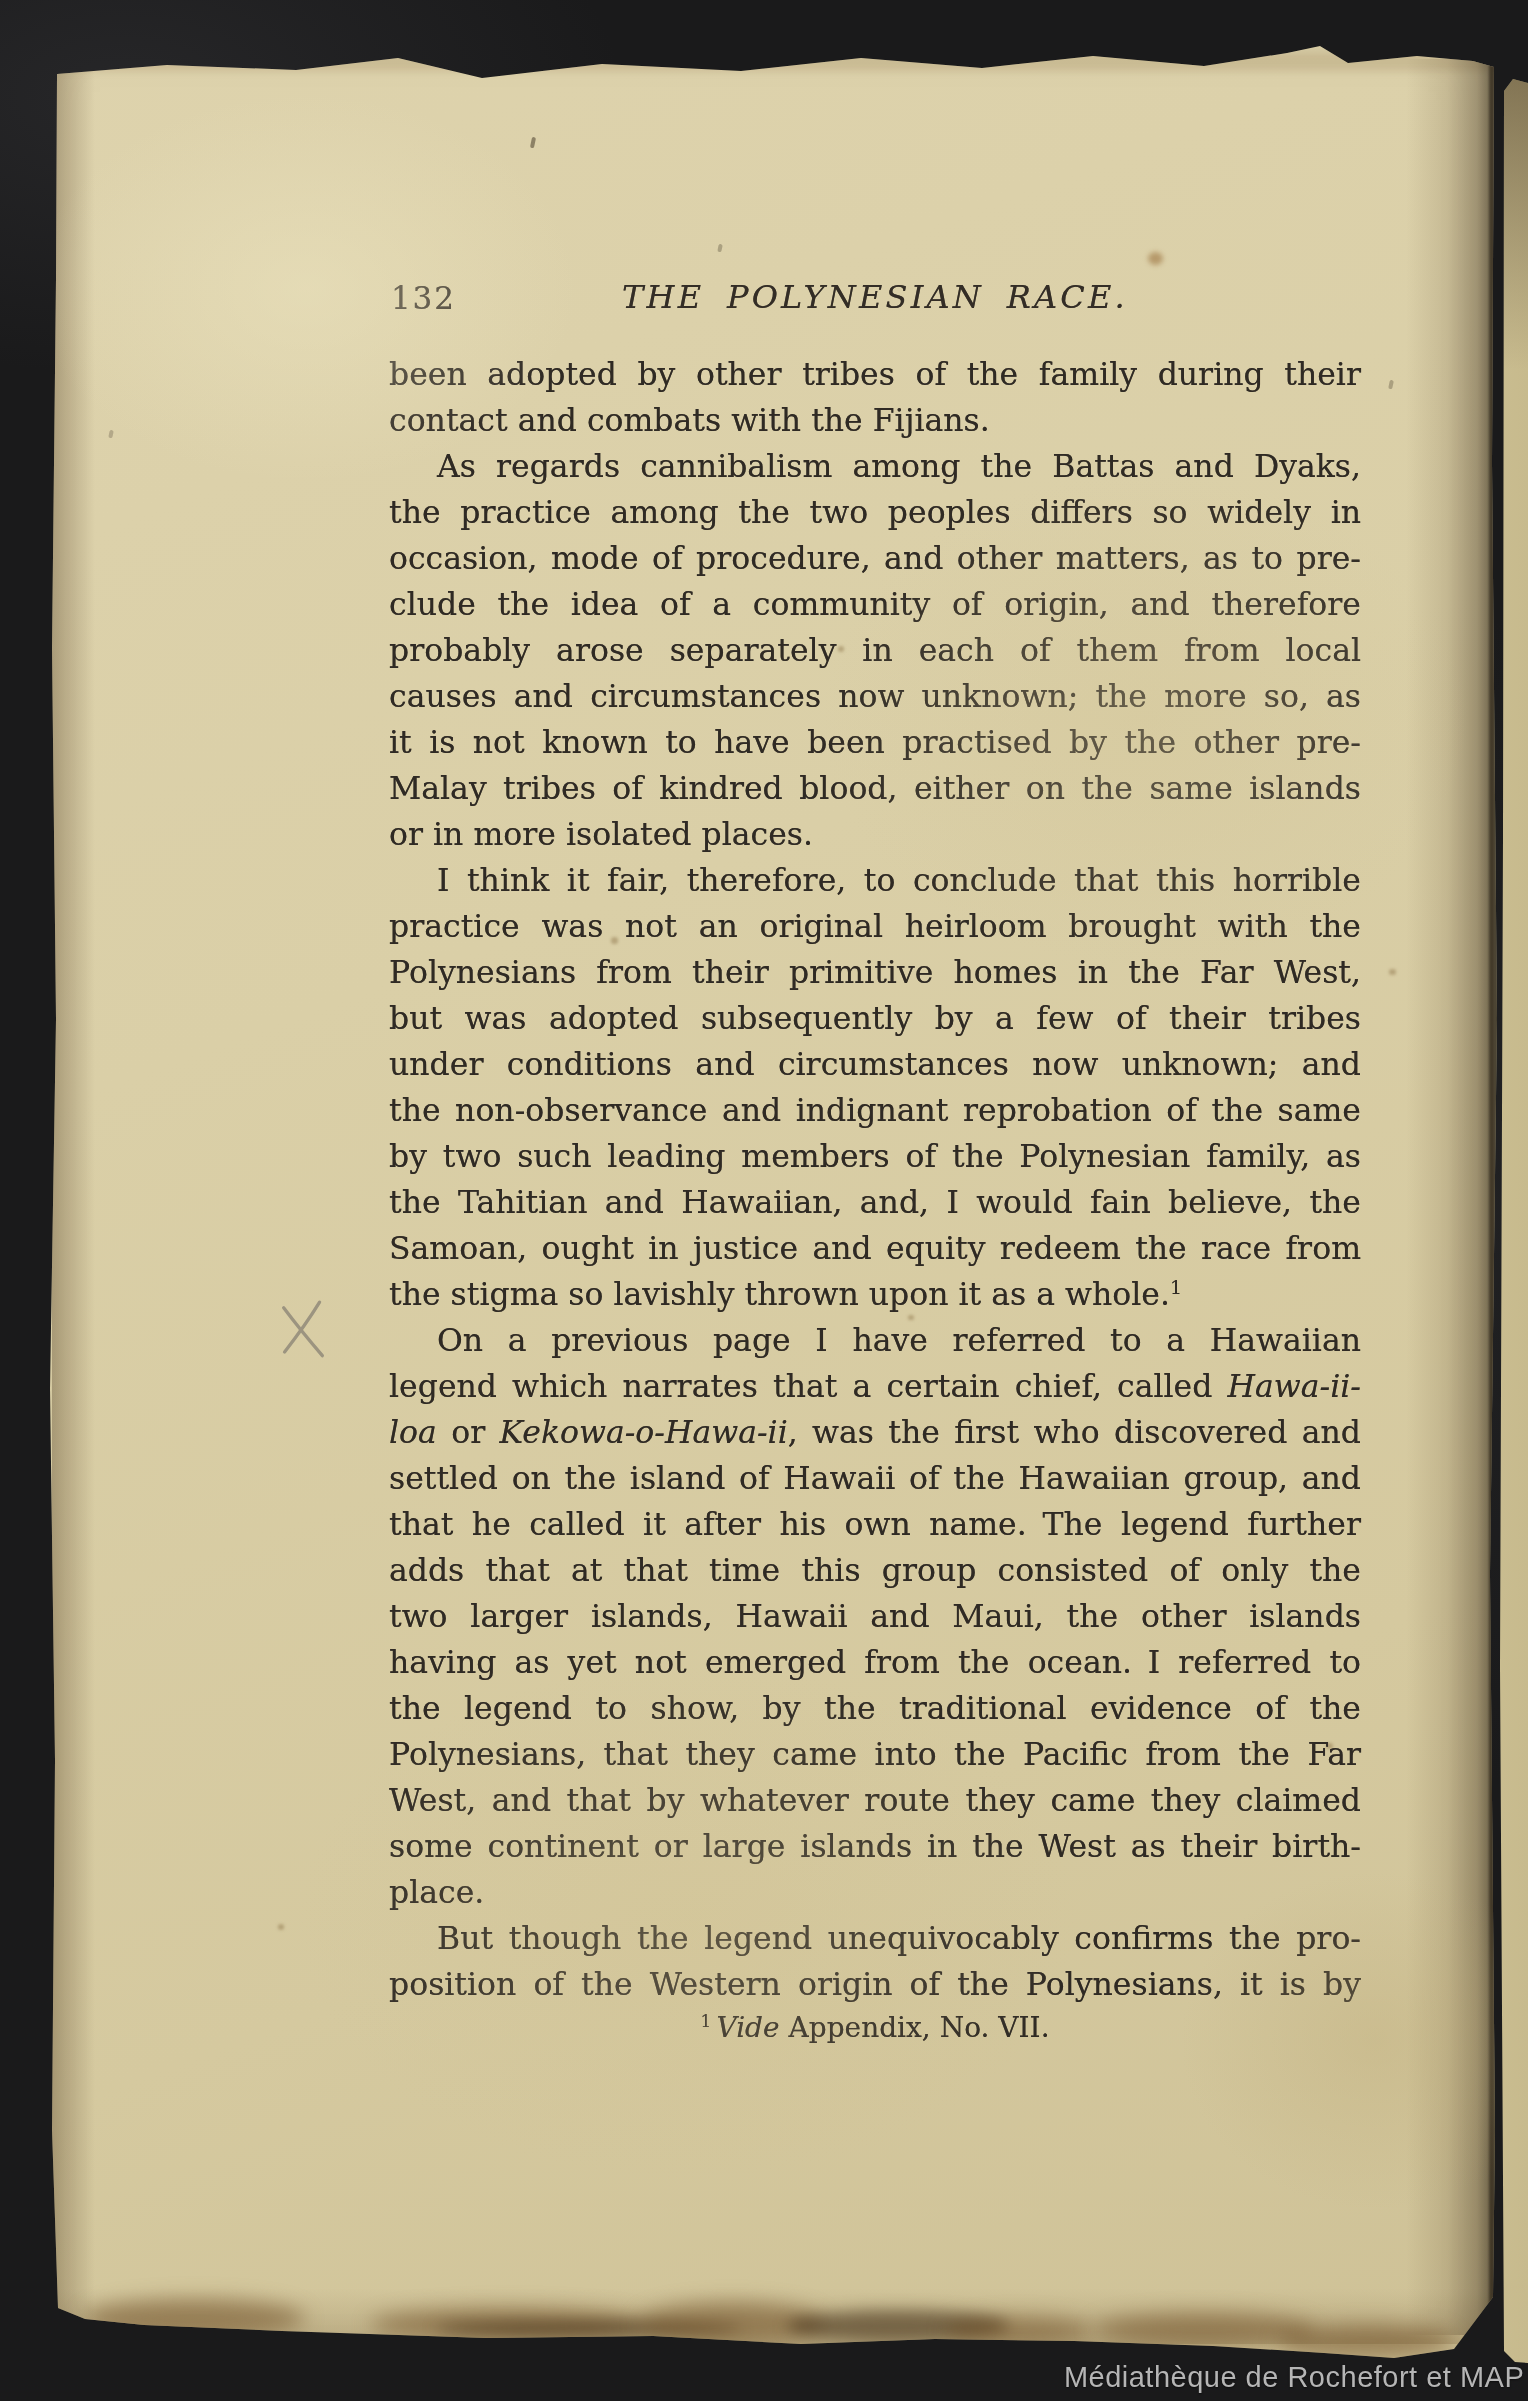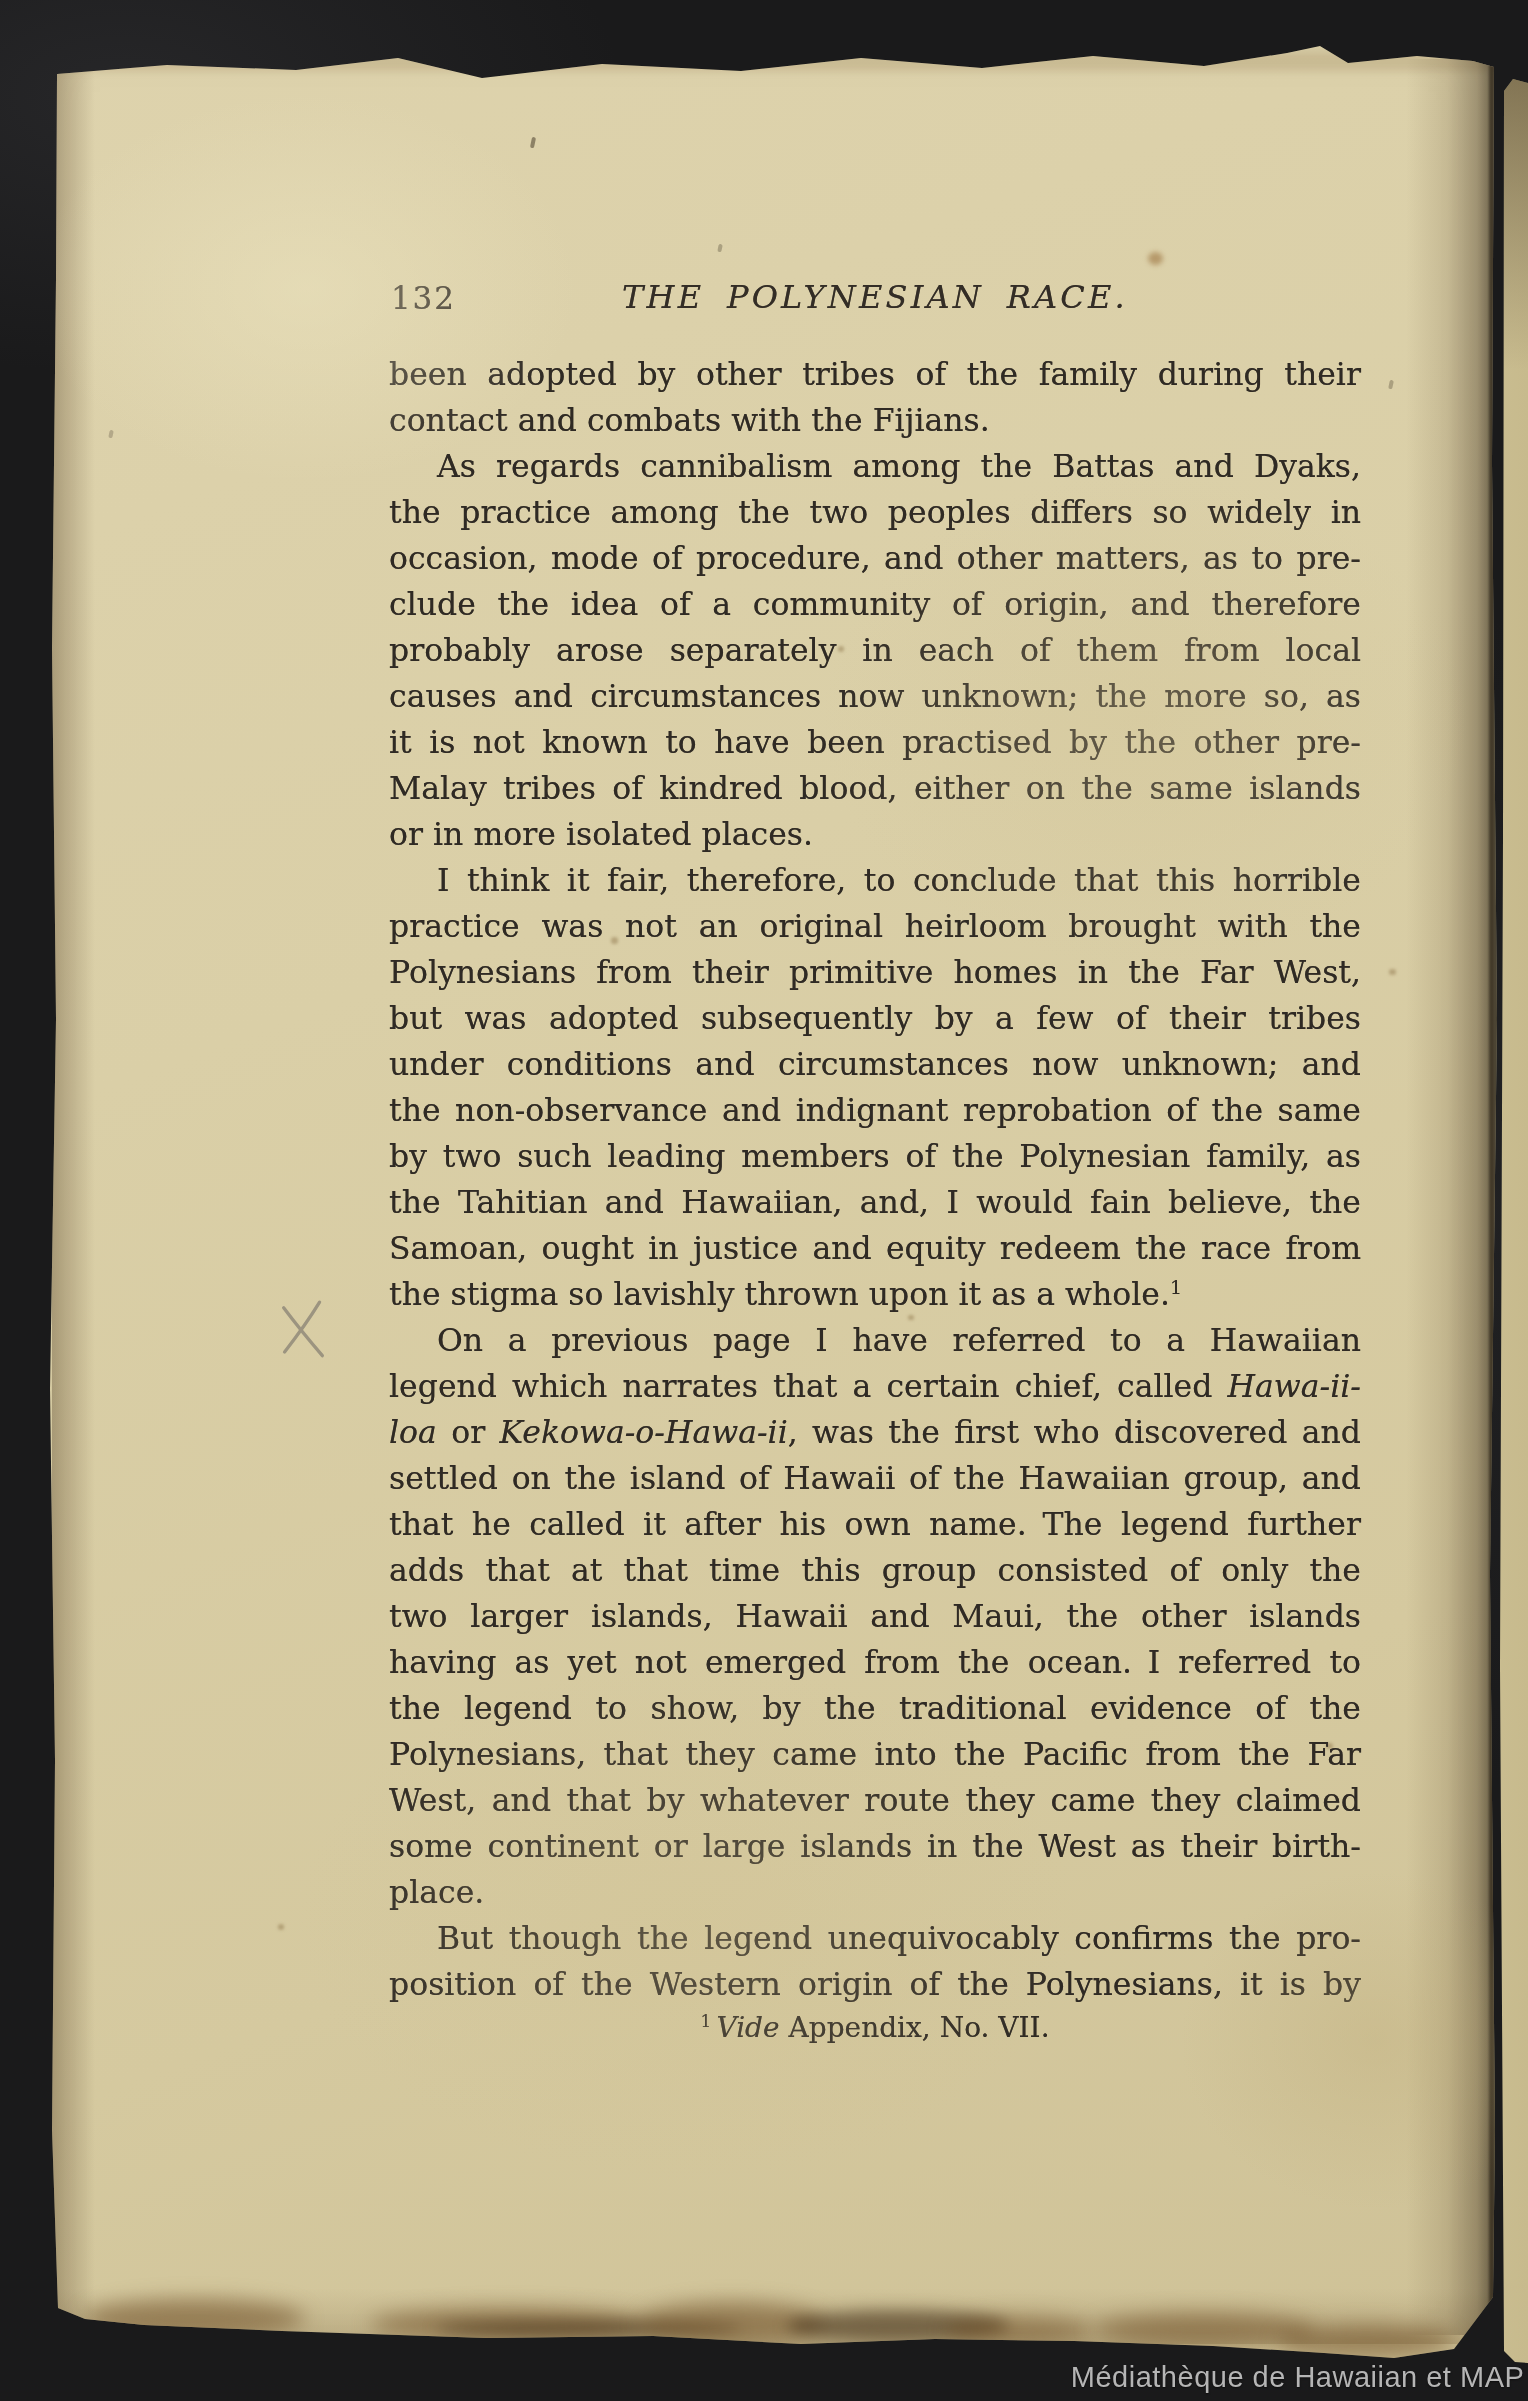--- a/index.html
+++ b/index.html
@@ -169,14 +169,14 @@
   <div class="footnote"><sup>1 </sup><em>Vide</em><span> Appendix, No. VII.</span></div>
 
   <svg class="pencil-x" viewBox="0 0 58 76">
     <path d="M8 16 C 20 32, 38 54, 50 68"></path>
     <path d="M47 10 C 36 28, 20 50, 9 64"></path>
   </svg>
 </div>
 
 <div class="next-page-sliver"></div>
 
-<div class="watermark">Médiathèque de Hawaiian et MAP</div>
+<div class="watermark">Médiathèque de Rochefort et MAP</div>
 
 
 </body></html>

